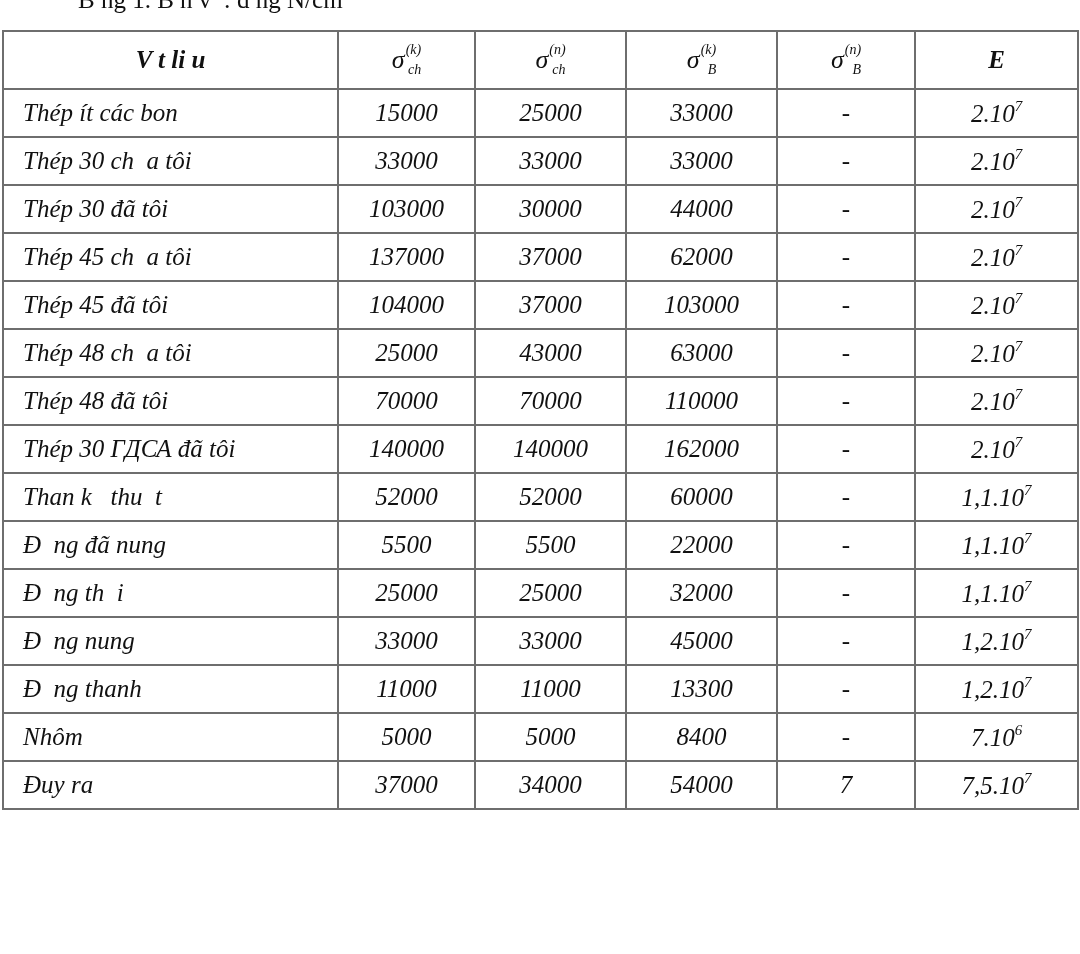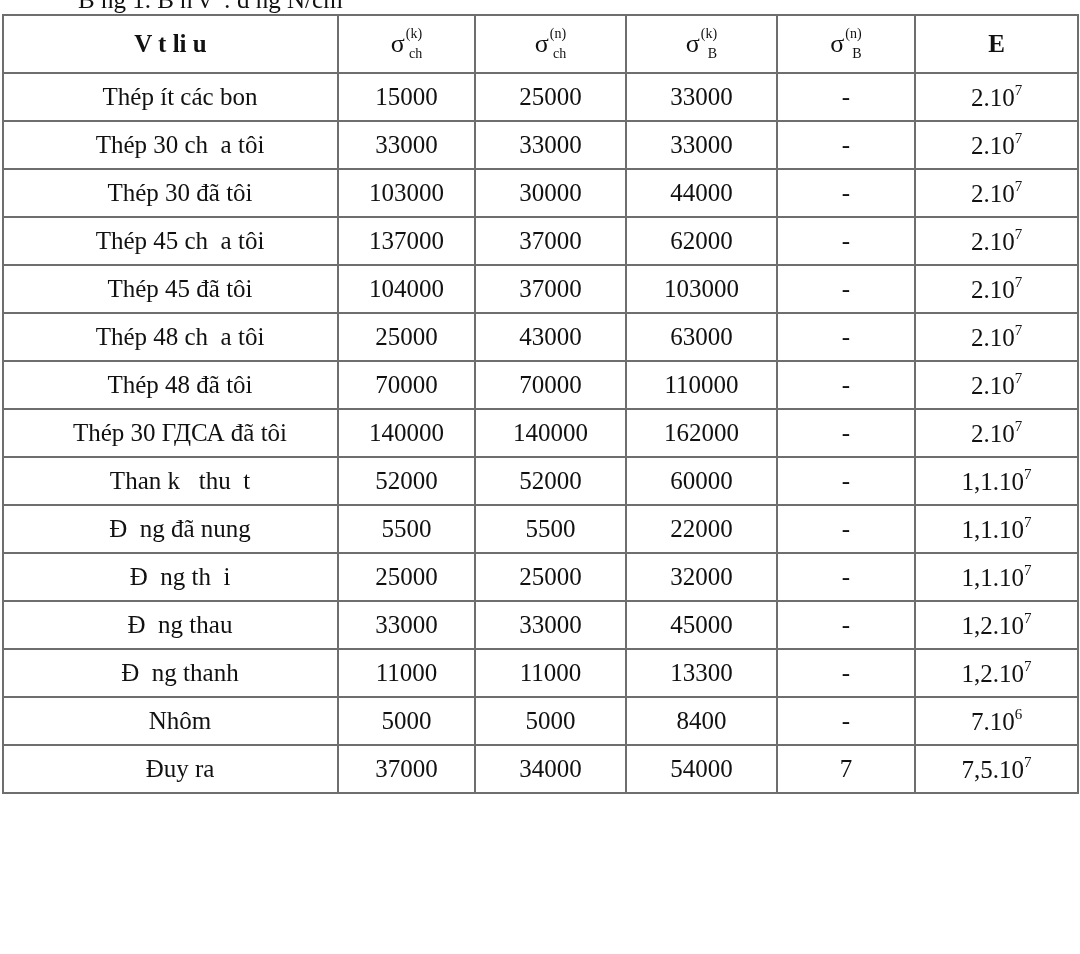--- a/index.html
+++ b/index.html
@@ -1,22 +1,22 @@
 <!DOCTYPE html>
 <html><head>
 <meta charset="utf-8">
 <style>
   html, body { margin:0; padding:0; background:#ffffff; }
   body { width:1080px; height:954px; position:relative; overflow:hidden;
          font-family:"Liberation Serif", "DejaVu Serif", serif; color:#111; }
   .title { position:absolute; left:78px; top:-14px; font-size:25px; white-space:pre; color:#111; }
-  table { position:absolute; left:2px; top:14px; border-collapse:collapse; table-layout:fixed; }
+  table { position:absolute; left:2px; top:30px; border-collapse:collapse; table-layout:fixed;font-style:italic; }
   td, th { border:2px solid #6e6e6e; padding:0; font-size:25px; height:46px; }
   th { height:56px; font-weight:bold; text-align:center; }
-  td.mat { text-align:center; padding-left:19px; white-space:pre; }
+  td.mat { text-align:left; padding-left:19px; white-space:pre; }
   td.num { text-align:center; }
   .sig { font-weight:normal; font-size:26px; }
   .sigwrap { display:inline-flex; align-items:center; }
   .scripts { display:inline-flex; flex-direction:column; line-height:14px; margin-left:1px; font-size:14px; text-align:left; }
   .scripts .up { position:relative; top:-3px; }
   .scripts .dn { position:relative; top:3px;text-align:right; }
   .e-exp { font-size:15px; vertical-align:11px; }
 </style>
 </head>
 <body>
@@ -149,21 +149,21 @@
       </tr>
       <tr>
         <td class="mat">Đ  ng th  i</td>
         <td class="num">25000</td>
         <td class="num">25000</td>
         <td class="num">32000</td>
         <td class="num">-</td>
         <td class="num"><span>1,1.10</span><span class="e-exp">7</span></td>
       </tr>
       <tr>
-        <td class="mat">Đ  ng thau</td>
+        <td class="mat">Đ  ng nung</td>
         <td class="num">33000</td>
         <td class="num">33000</td>
         <td class="num">45000</td>
         <td class="num">-</td>
         <td class="num"><span>1,2.10</span><span class="e-exp">7</span></td>
       </tr>
       <tr>
         <td class="mat">Đ  ng thanh</td>
         <td class="num">11000</td>
         <td class="num">11000</td>

